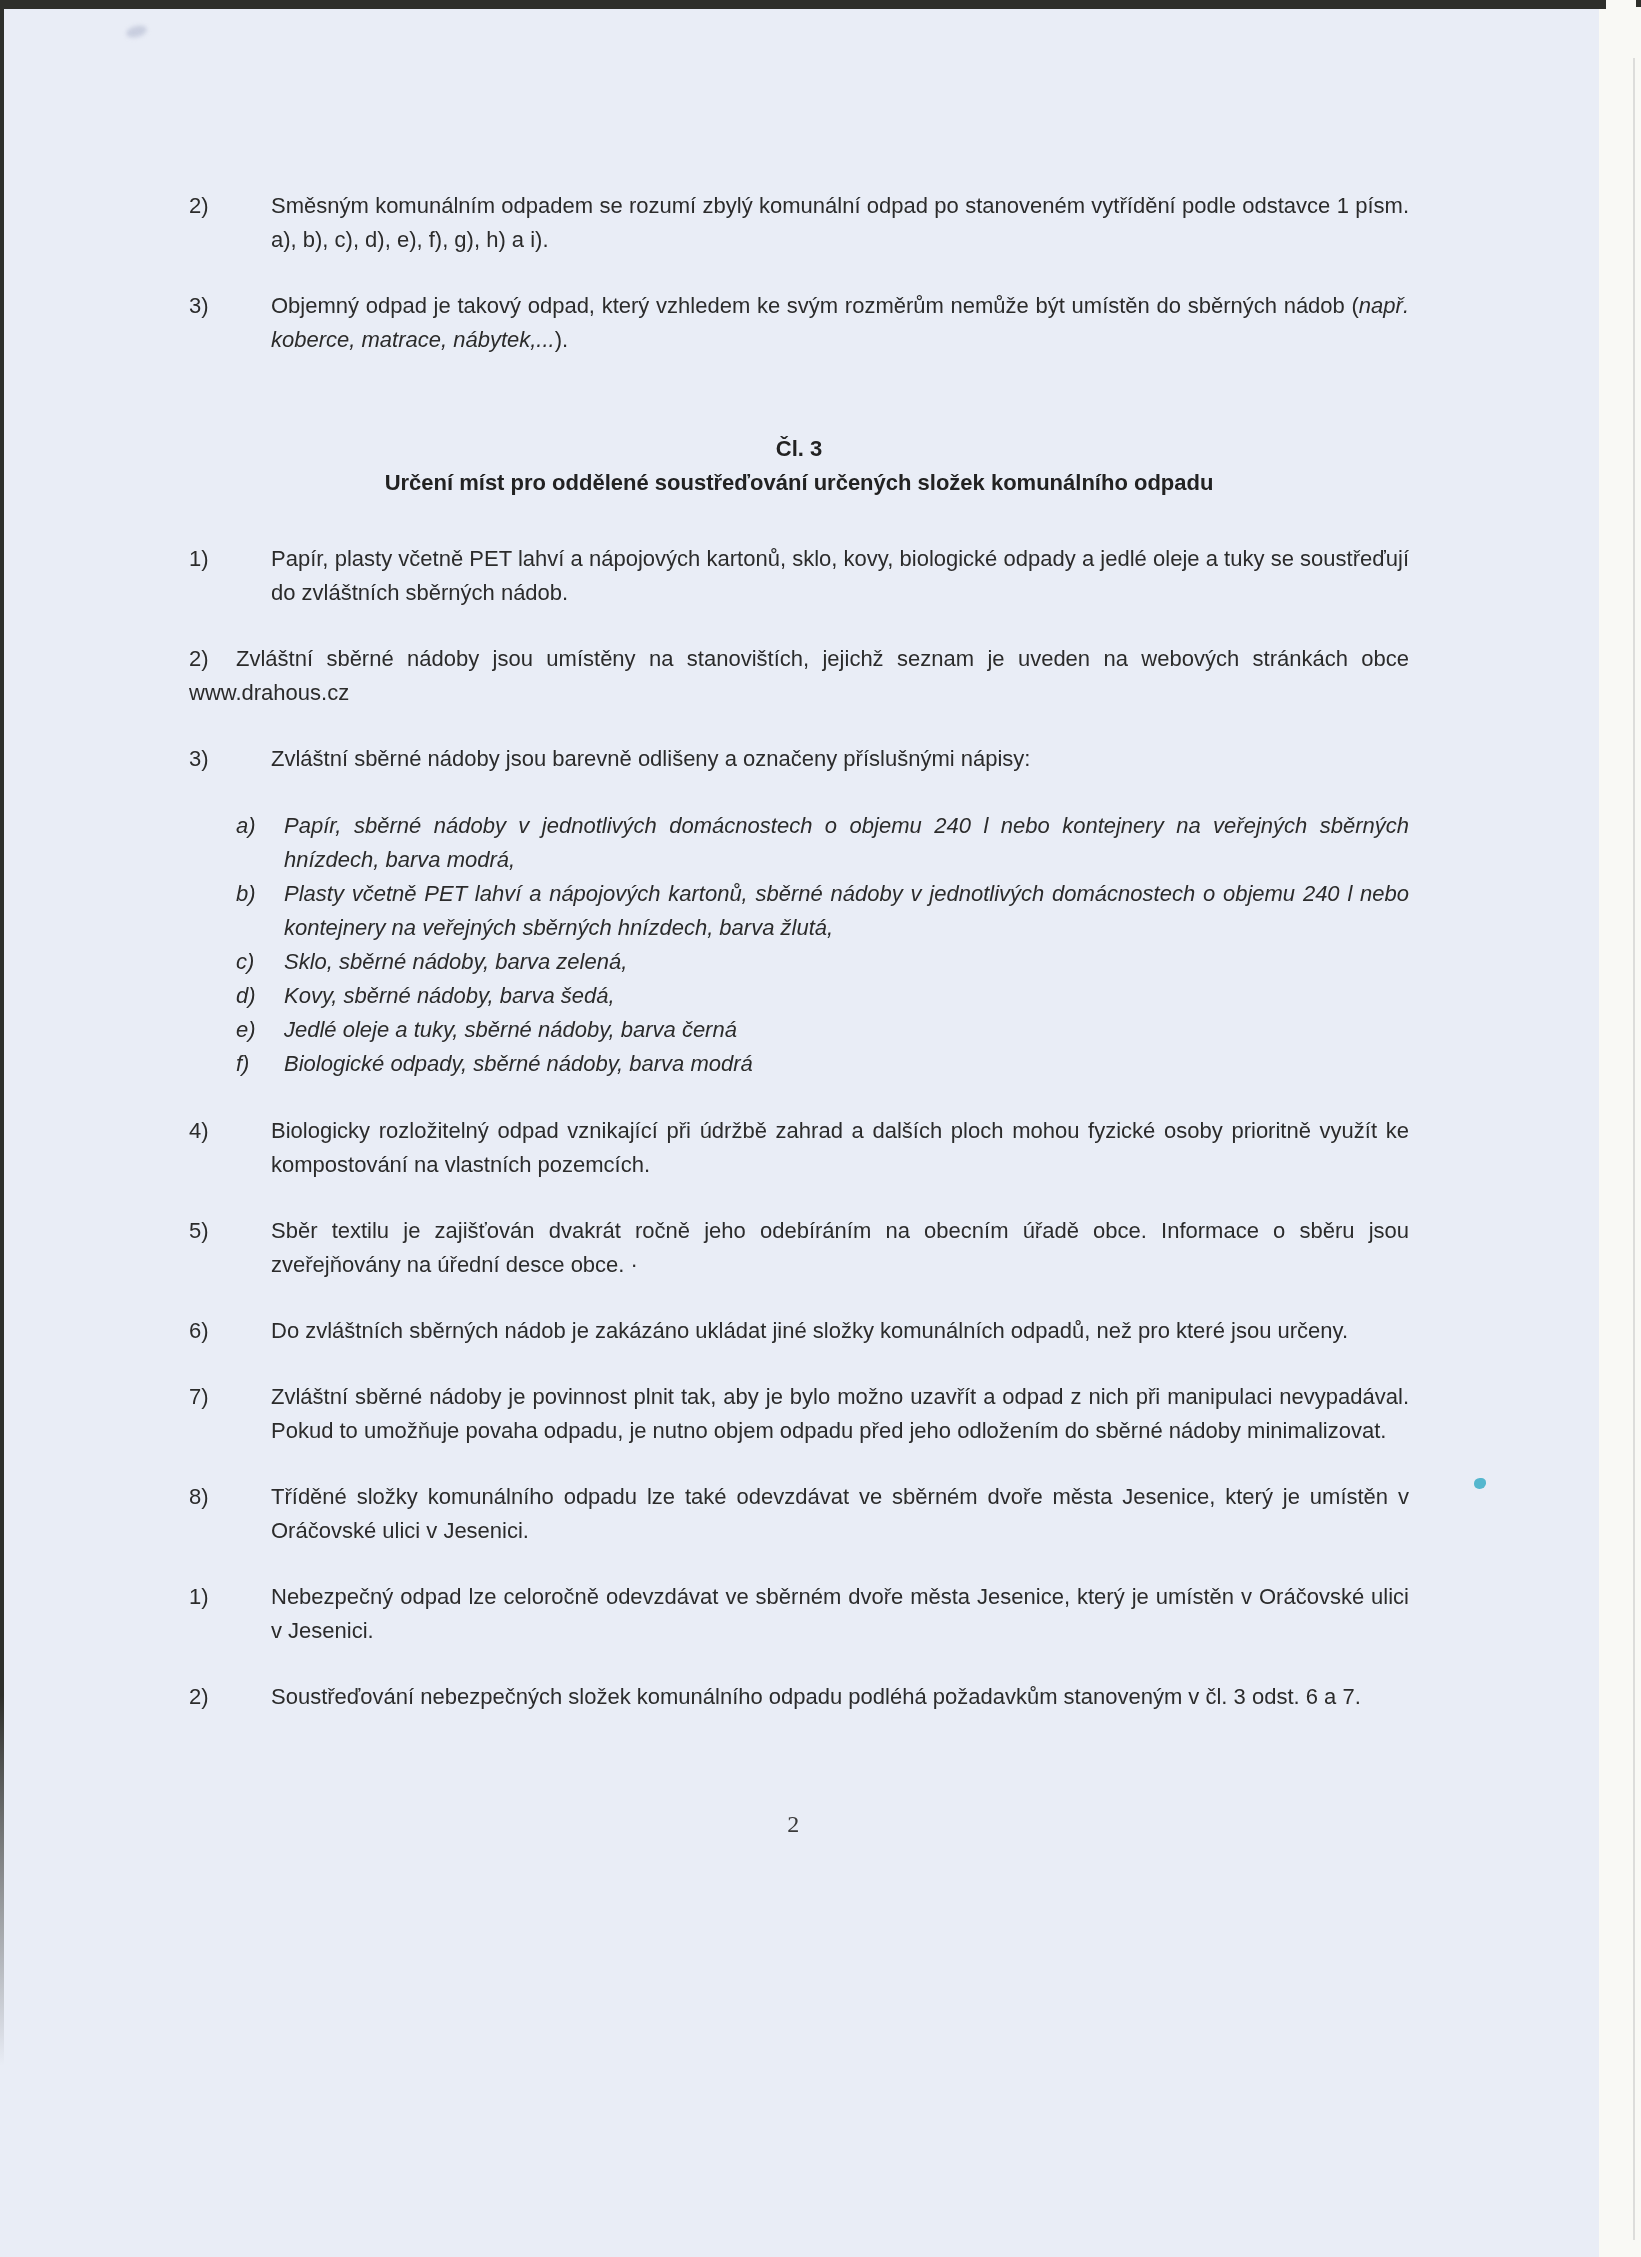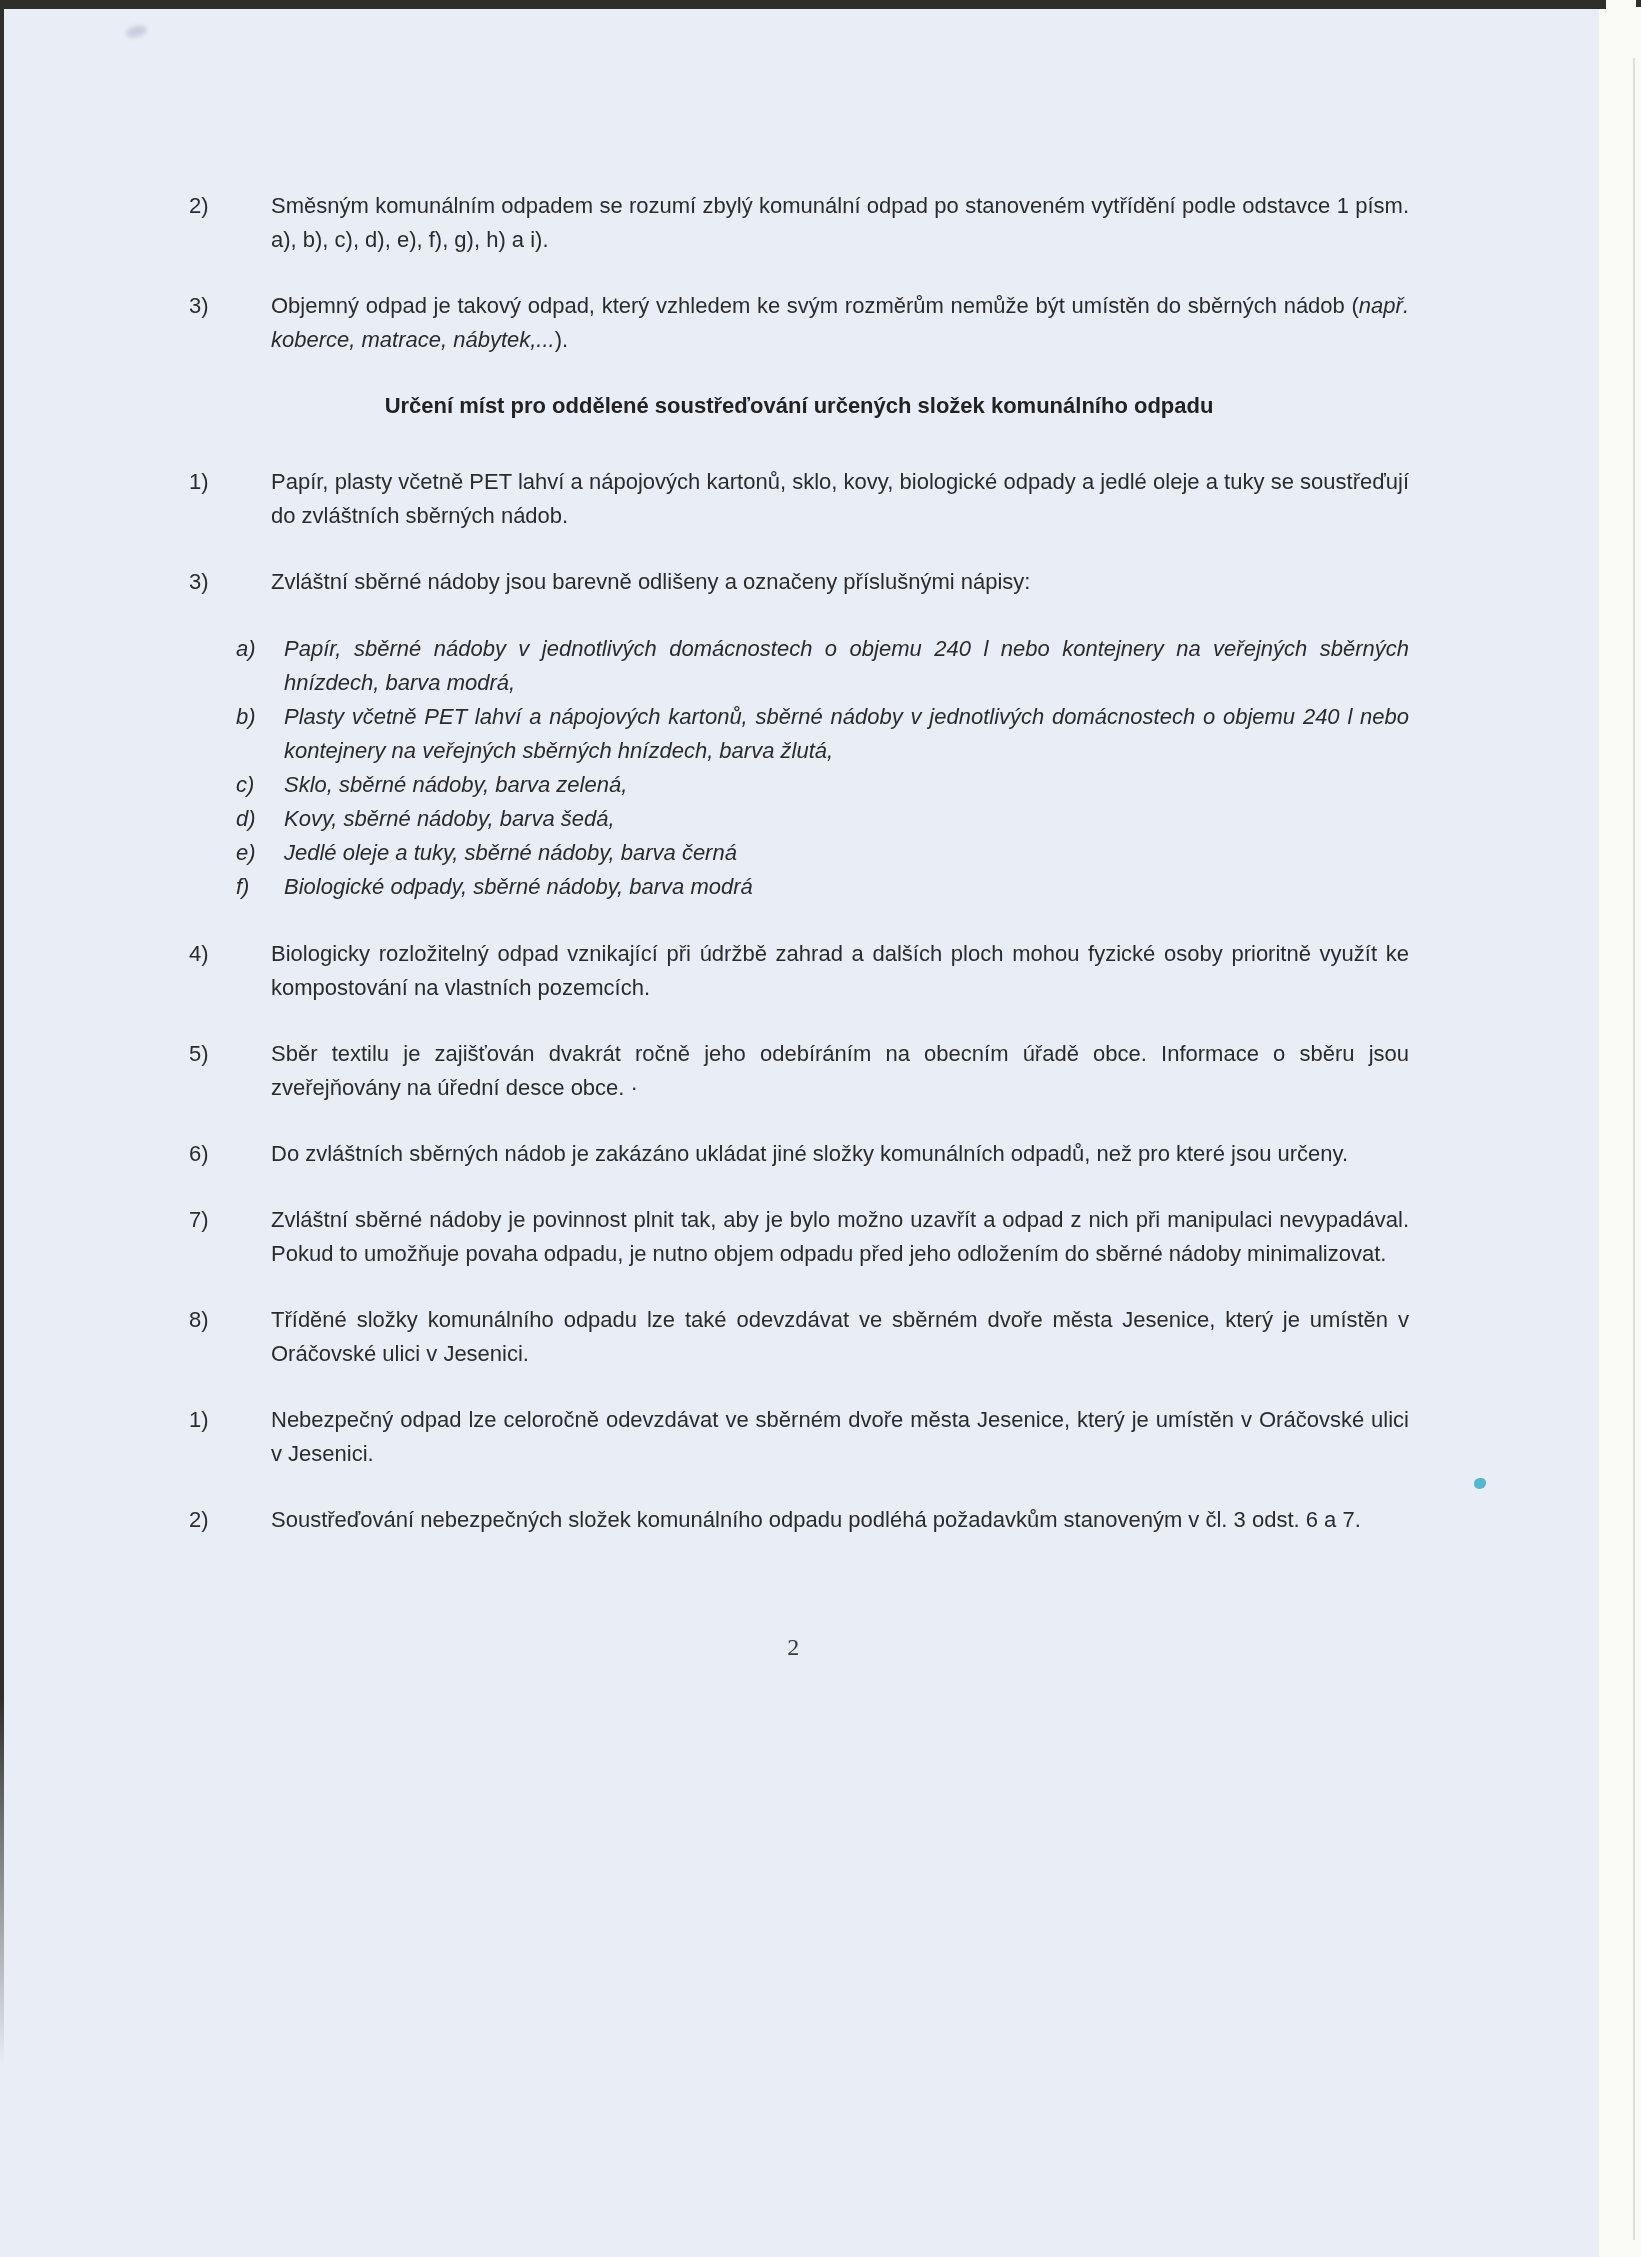--- a/index.html
+++ b/index.html
@@ -73,27 +73,31 @@
   <div class="item">
     <span class="num">2)</span>
     <span class="txt">Směsným komunálním odpadem se rozumí zbylý komunální odpad po stanoveném vytřídění podle odstavce 1 písm. a), b), c), d), e), f), g), h) a i).</span>
   </div>
 
   <div class="item">
     <span class="num">3)</span>
     <span class="txt"><span>Objemný odpad je takový odpad, který vzhledem ke svým rozměrům nemůže být umístěn do sběrných nádob (</span><em>např. koberce, matrace, nábytek,...</em><span>).</span></span>
   </div>
 
+  <div class="heading h-title">Čl. 3</div>
   <div class="heading h-sub">Určení míst pro oddělené soustřeďování určených složek komunálního odpadu</div>
 
   <div class="item">
     <span class="num">1)</span>
     <span class="txt">Papír, plasty včetně PET lahví a nápojových kartonů, sklo, kovy, biologické odpady a jedlé oleje a tuky se soustřeďují do zvláštních sběrných nádob.</span>
   </div>
 
+  <div class="item nohang">
+    <span class="num-inline">2)</span><span>Zvláštní sběrné nádoby jsou umístěny na stanovištích, jejichž seznam je uveden na webových stránkách obce www.drahous.cz</span>
+  </div>
 
   <div class="item" style="margin-bottom:33px;">
     <span class="num">3)</span>
     <span class="txt">Zvláštní sběrné nádoby jsou barevně odlišeny a označeny příslušnými nápisy:</span>
   </div>
 
   <div class="sublist">
     <div class="sub-item">
       <span class="letter">a)</span>
       <span class="txt">Papír, sběrné nádoby v jednotlivých domácnostech o objemu 240 l nebo kontejnery na veřejných sběrných hnízdech, barva modrá,</span>

